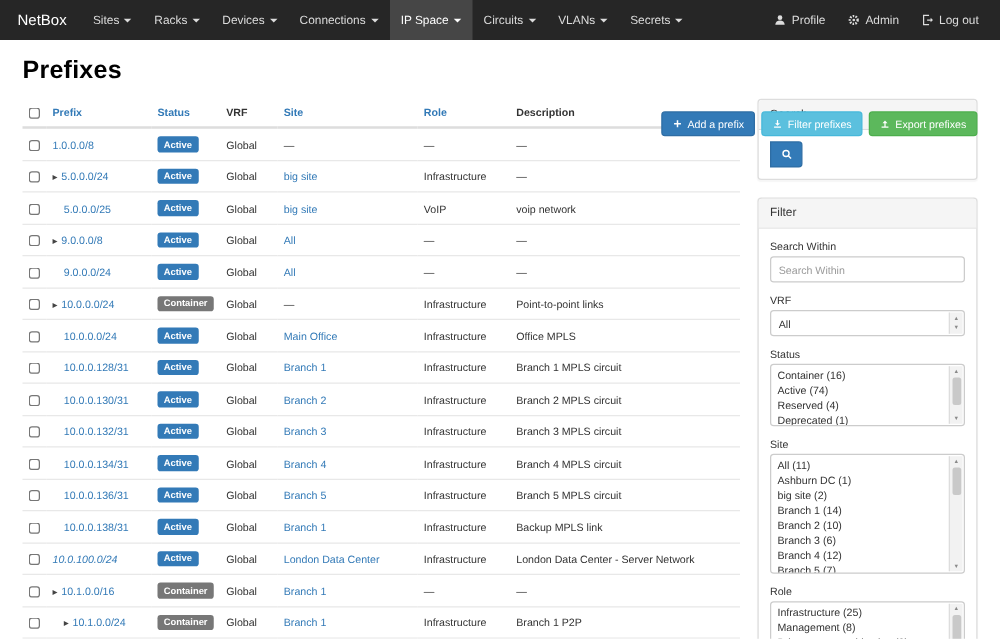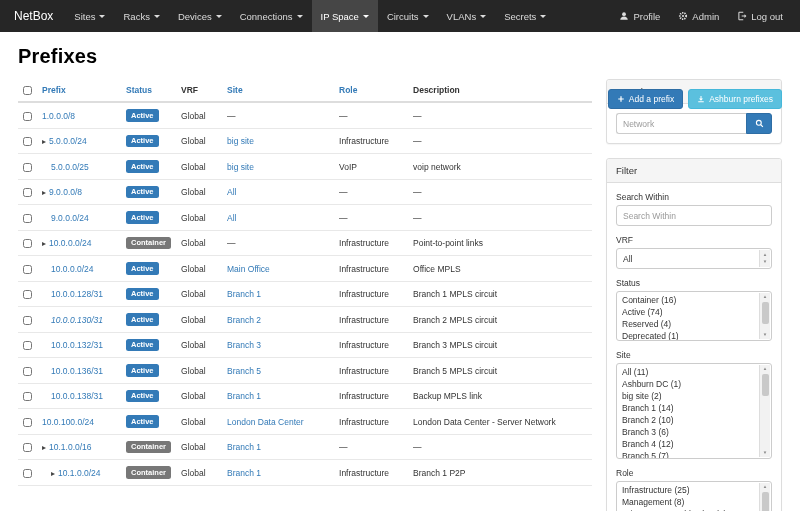--- a/index.html
+++ b/index.html
@@ -156,21 +156,31 @@
       <span>Add a prefix</span>
     </button>
     <button class="btn btn-info">
       <span class="icon">
         <svg width="8" height="8" viewBox="0 0 16 16">
             <path d="M8 2v7" stroke="#fff" stroke-width="2"></path>
             <path d="M4 7l4 4.3L12 7z" fill="#fff"></path>
             <path d="M2.5 13.5h11" stroke="#fff" stroke-width="2"></path>
           </svg>
       </span>
-      <span>Ashburn prefixes</span>
+      <span>Filter prefixes</span>
+    </button>
+    <button class="btn btn-success">
+      <span class="icon">
+        <svg width="8" height="8" viewBox="0 0 16 16">
+            <path d="M8 13V6" stroke="#fff" stroke-width="2"></path>
+            <path d="M4 7l4-4.3L12 7z" fill="#fff"></path>
+            <path d="M2.5 13.5h11" stroke="#fff" stroke-width="2"></path>
+          </svg>
+      </span>
+      <span>Export prefixes</span>
     </button>
   </div>
 
   <h1>Prefixes</h1>
 
   <div class="cols">
 
     <div class="left">
       <table>
         <thead>
@@ -252,57 +262,66 @@
               <td class="chk"><input type="checkbox" style=""></td>
               <td><span class="pfx" style="padding-left: 9px;"><a class="lnk" href="#">10.0.0.128/31</a></span></td>
               <td><span class="badge badge-active">Active</span></td>
               <td>Global</td>
               <td><a class="lnk" href="#">Branch 1</a></td>
               <td>Infrastructure</td>
               <td>Branch 1 MPLS circuit</td>
             </tr>
             <tr>
               <td class="chk"><input type="checkbox" style=""></td>
-              <td><span class="pfx" style="padding-left: 9px; font-style: italic;"><a class="lnk" href="#">10.0.0.130/31</a></span></td>
+              <td><span class="pfx" style="padding-left: 9px;"><a class="lnk" href="#">10.0.0.130/31</a></span></td>
               <td><span class="badge badge-active">Active</span></td>
               <td>Global</td>
               <td><a class="lnk" href="#">Branch 2</a></td>
               <td>Infrastructure</td>
               <td>Branch 2 MPLS circuit</td>
             </tr>
             <tr>
               <td class="chk"><input type="checkbox" style=""></td>
               <td><span class="pfx" style="padding-left: 9px;"><a class="lnk" href="#">10.0.0.132/31</a></span></td>
               <td><span class="badge badge-active">Active</span></td>
               <td>Global</td>
               <td><a class="lnk" href="#">Branch 3</a></td>
               <td>Infrastructure</td>
               <td>Branch 3 MPLS circuit</td>
             </tr>
             <tr>
               <td class="chk"><input type="checkbox" style=""></td>
+              <td><span class="pfx" style="padding-left: 9px;"><a class="lnk" href="#">10.0.0.134/31</a></span></td>
+              <td><span class="badge badge-active">Active</span></td>
+              <td>Global</td>
+              <td><a class="lnk" href="#">Branch 4</a></td>
+              <td>Infrastructure</td>
+              <td>Branch 4 MPLS circuit</td>
+            </tr>
+            <tr>
+              <td class="chk"><input type="checkbox" style=""></td>
               <td><span class="pfx" style="padding-left: 9px;"><a class="lnk" href="#">10.0.0.136/31</a></span></td>
               <td><span class="badge badge-active">Active</span></td>
               <td>Global</td>
               <td><a class="lnk" href="#">Branch 5</a></td>
               <td>Infrastructure</td>
               <td>Branch 5 MPLS circuit</td>
             </tr>
             <tr>
               <td class="chk"><input type="checkbox" style=""></td>
               <td><span class="pfx" style="padding-left: 9px;"><a class="lnk" href="#">10.0.0.138/31</a></span></td>
               <td><span class="badge badge-active">Active</span></td>
               <td>Global</td>
               <td><a class="lnk" href="#">Branch 1</a></td>
               <td>Infrastructure</td>
               <td>Backup MPLS link</td>
             </tr>
             <tr>
               <td class="chk"><input type="checkbox" style=""></td>
-              <td><span class="pfx" style="padding-left: 0px;"><a class="lnk" href="#">10.0.100.0/24</a></span></td>
+              <td><span class="pfx" style="padding-left: 0px; font-style: italic;"><a class="lnk" href="#">10.0.100.0/24</a></span></td>
               <td><span class="badge badge-active">Active</span></td>
               <td>Global</td>
               <td><a class="lnk" href="#">London Data Center</a></td>
               <td>Infrastructure</td>
               <td>London Data Center - Server Network</td>
             </tr>
             <tr>
               <td class="chk"><input type="checkbox" style=""></td>
               <td><span class="pfx" style="padding-left: 0px;"><span class="arrow">▸</span><a class="lnk" href="#">10.1.0.0/16</a></span></td>
               <td><span class="badge badge-container">Container</span></td>
@@ -322,21 +341,20 @@
             </tr>
           </tbody>
       </table>
     </div>
 
     <aside class="sidebar">
       <div class="panel">
         <div class="panel-h">Search</div>
         <div class="panel-b">
           <div class="igroup">
-            <input class="tinput" placeholder="Network" style="">
             <button class="sbtn">
               <span class="icon">
                 <svg width="9" height="9" viewBox="0 0 16 16">
                     <circle cx="6.8" cy="6.8" r="4.3" fill="none" stroke="#fff" stroke-width="2"></circle>
                     <path d="M10.2 10.2 14 14" stroke="#fff" stroke-width="2"></path>
                   </svg>
               </span>
             </button>
           </div>
         </div>

